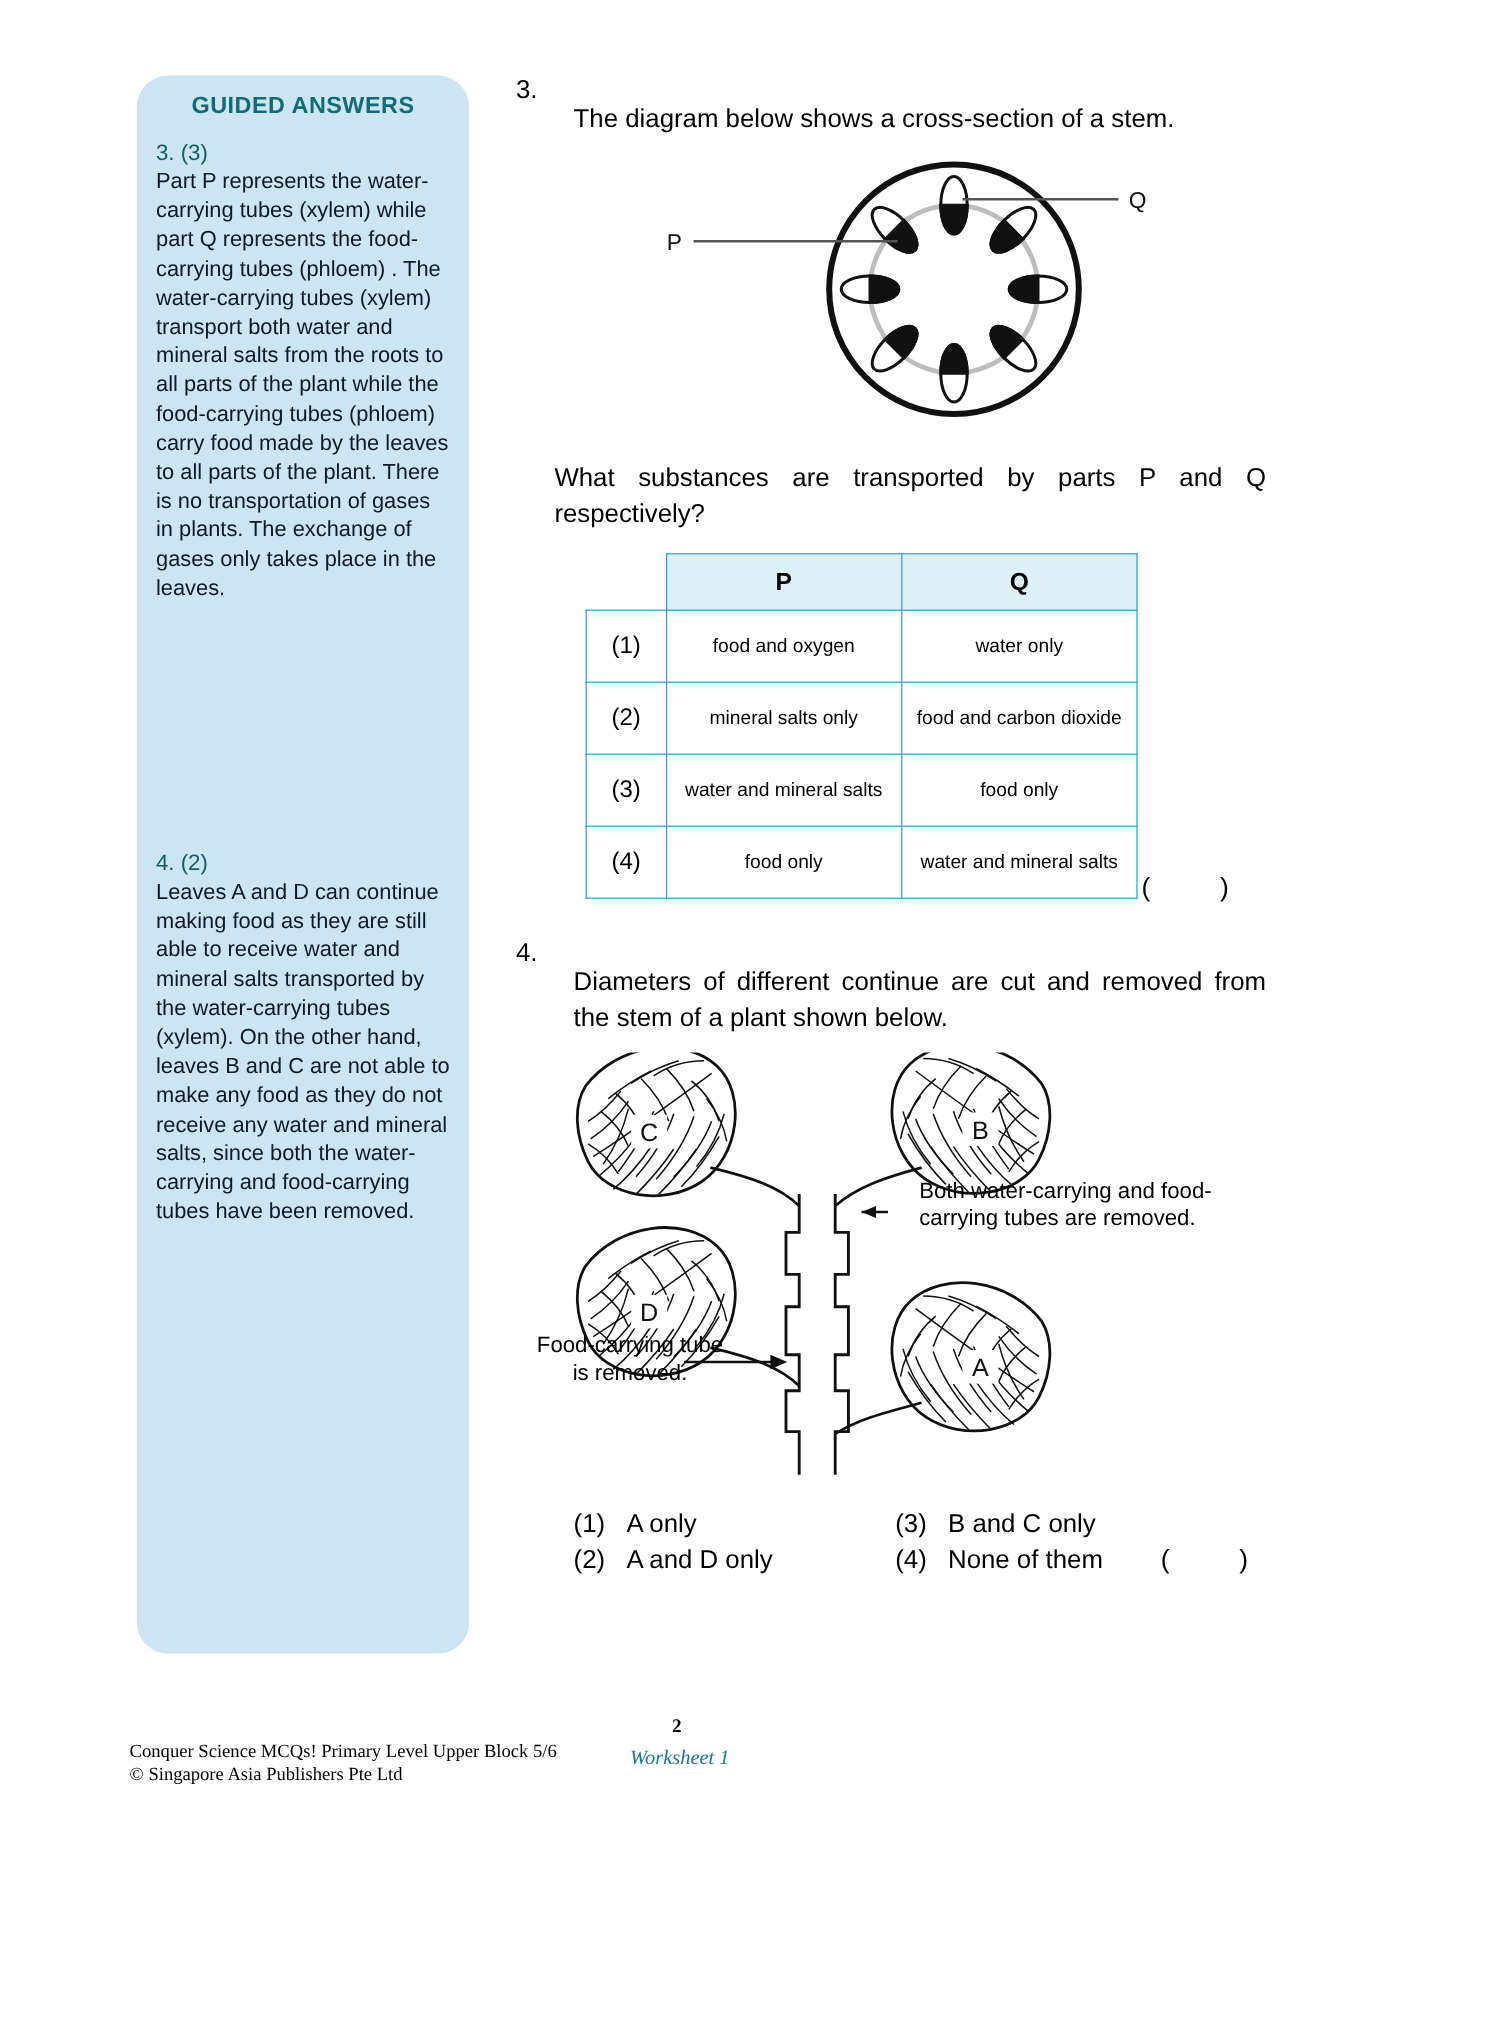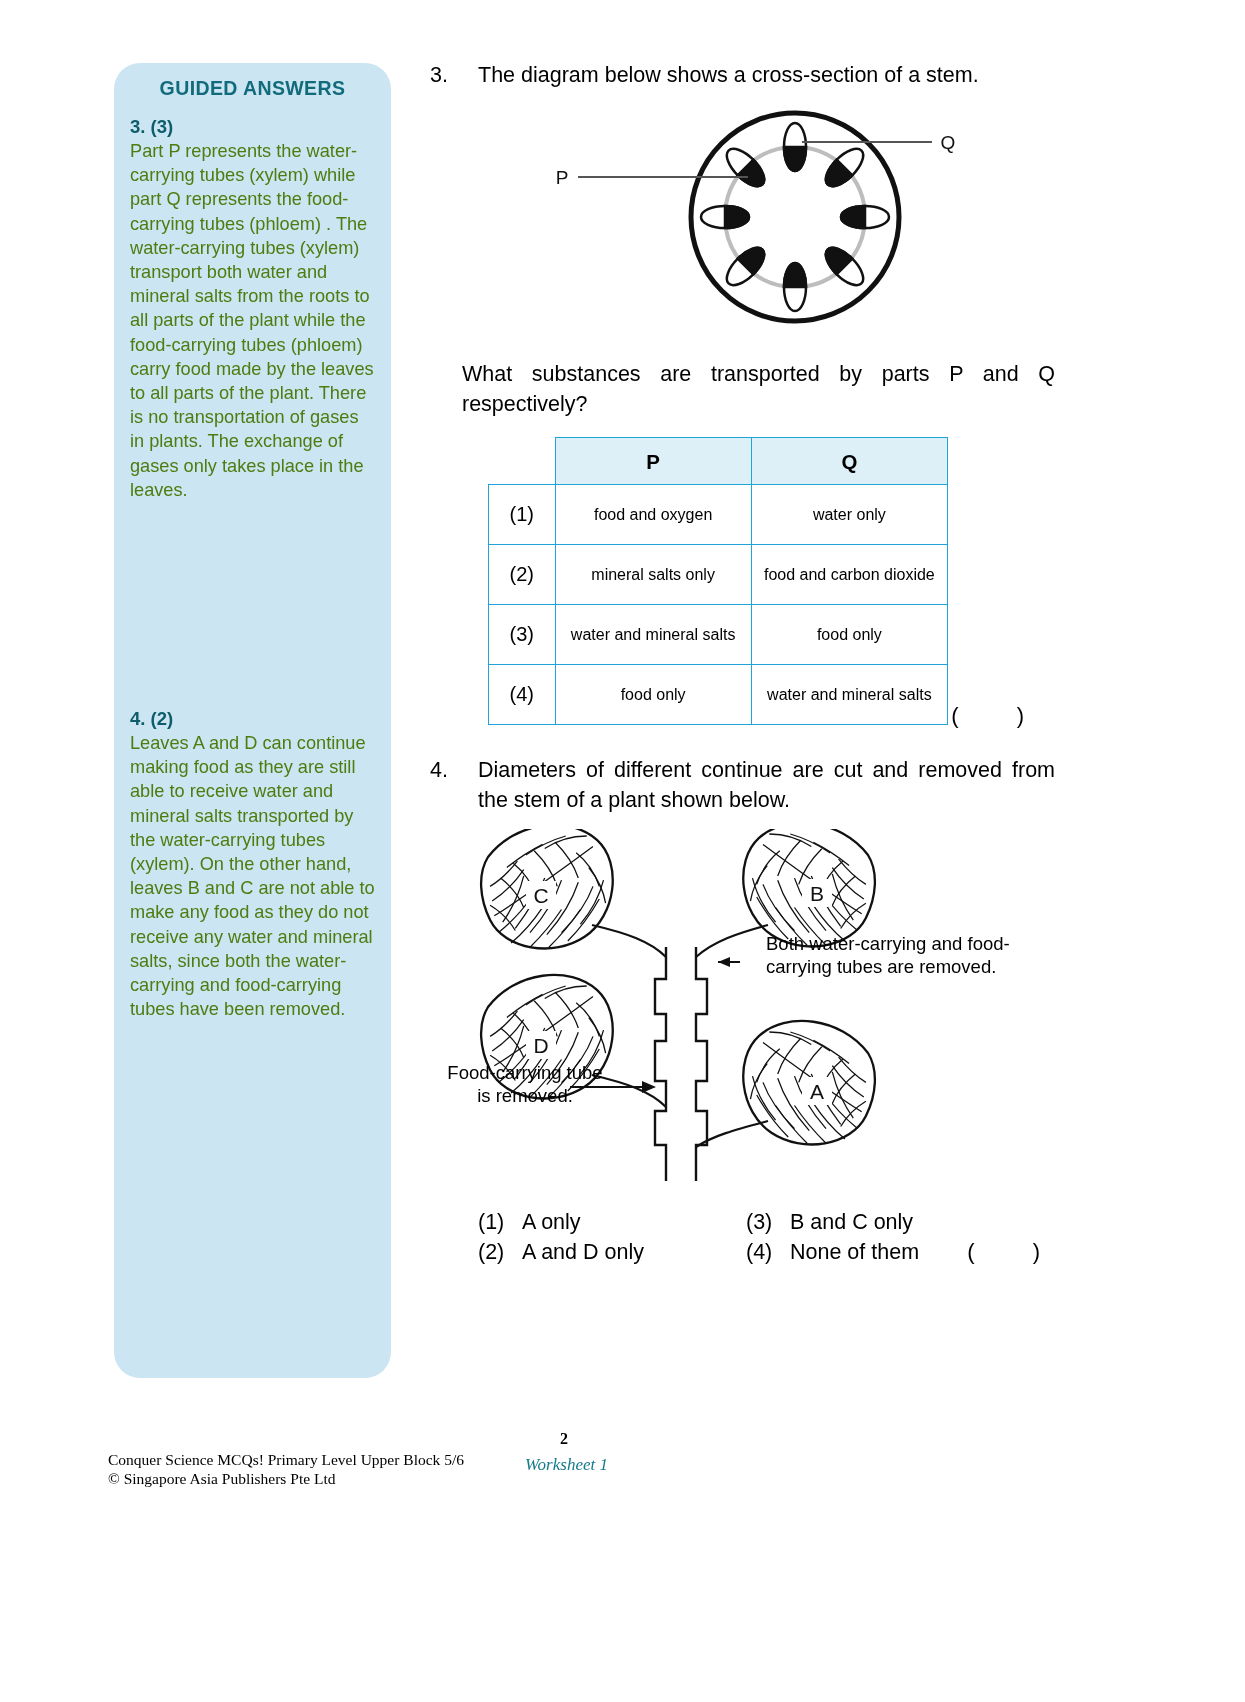--- a/index.html
+++ b/index.html
@@ -27,43 +27,44 @@
     text-align:center;
     font-size:19.5px;
     font-weight:bold;
     color:#126b7a;
     letter-spacing:0.4px;
     margin:0 0 16px 0;
   }
   .ans-block { margin-bottom:6px; }
   .ans-head {
     font-size:18.5px;
-    font-weight:bold;
+    font-weight:normal;
     color:#0f5d6b;
     margin:0 0 1px 0;
   }
   .ans-body {
     font-size:18.2px;
     line-height:24.2px;
-    color:#4d7c0f;
+    color:#0f172a;
     margin:0;
     word-spacing:0px;
   }
   .ans-gap { height:200px; }
 
   
   .main { position:absolute; left:430px; top:60px; width:625px; }
 
   .q-row { display:flex; align-items:flex-start; }
   .q-num { width:48px; flex:0 0 48px; font-size:21.5px; line-height:30px; }
   .q-text {
     flex:1;
     font-size:21.5px;
     line-height:30px;
     text-align:justify;
+    margin-top:24px;
   }
   .q-text.nojust { text-align:left; }
 
   
   .stem-fig { position:relative; height:235px; margin-top:12px; }
   .stem-fig svg { position:absolute; left:110px; top:0; }
 
   
   .subq {
     font-size:21.5px;

